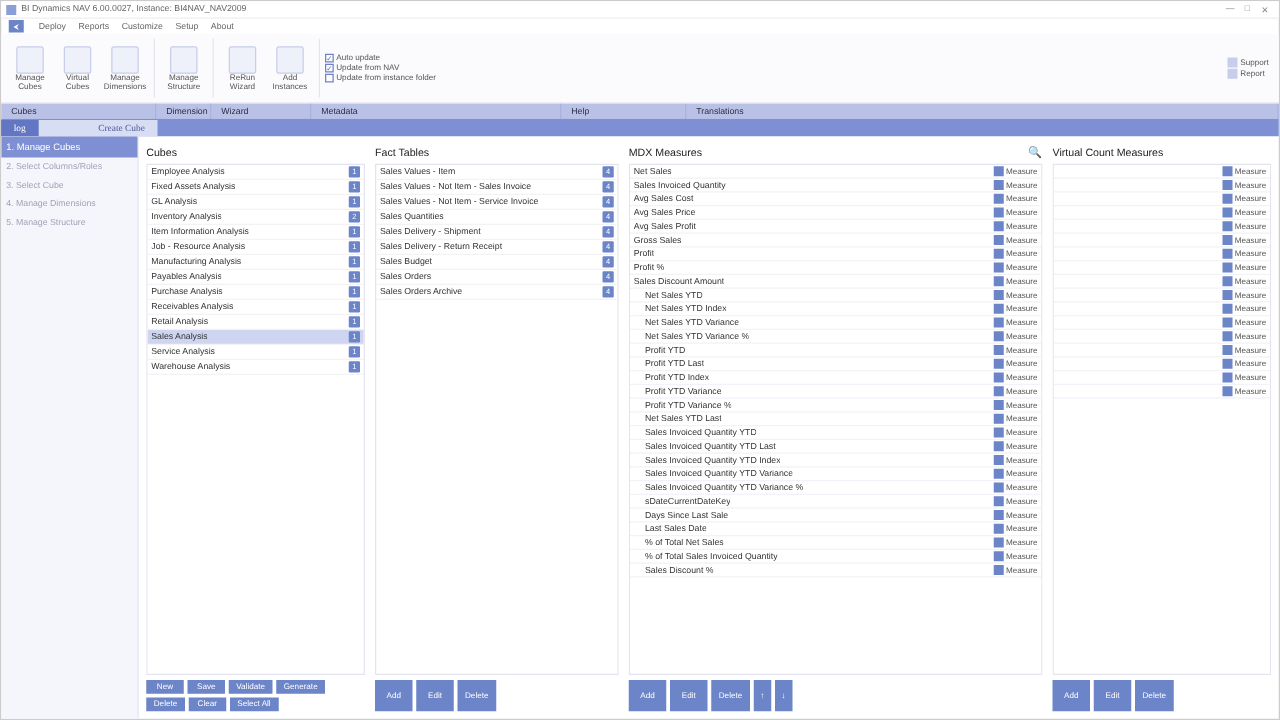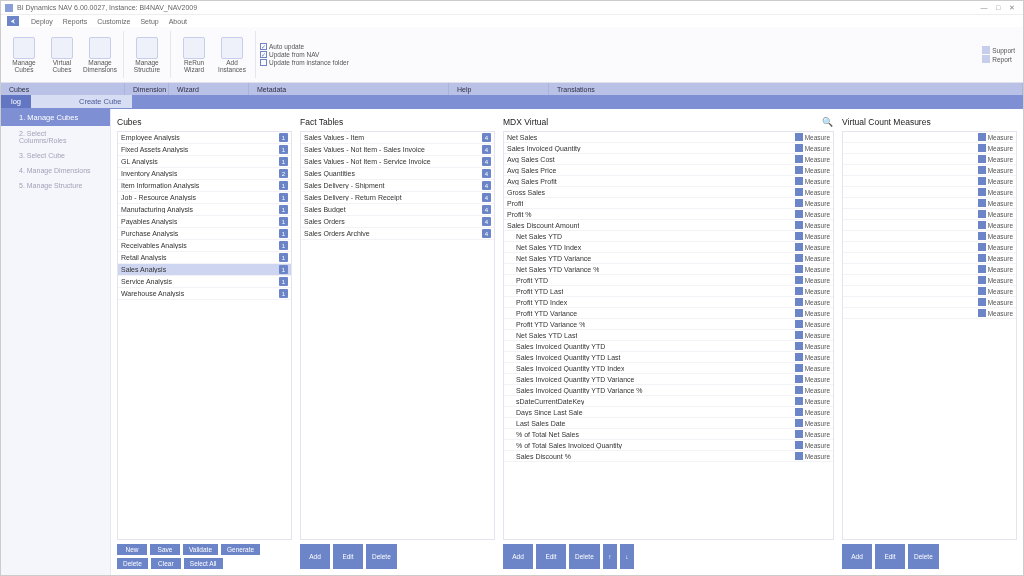--- a/index.html
+++ b/index.html
@@ -88,39 +88,40 @@
     display:flex;
     background:#b9c2e6;
     color:#2d2d44;
     font-size:7px;
   }
   .group-footer div { padding:1px 8px; border-right:1px solid #a8b3de; display:flex; align-items:center; }
   
   .crumbs {
     height: 14px;
     display:flex;
-    align-items:flex-start;
+    align-items:center;
     background:#7e90d3;
     color:#fff;
     font-size:7.5px;
+    font-family:Liberation Serif, serif;
   }
   .crumbs .crumb { padding:2px 10px; display:flex; align-items:center; }
   .crumbs .crumb.dark { background:#6276c3; }
   .crumbs .crumb.light { background:#d7ddf3; color:#4b5a98;padding-left:48px; }
   
   .mainrow { flex:1; display:flex; overflow:hidden; }
   .sidebar {
     width: 110px;
     background:#f5f6fb;
     border-right:1px solid #e6e7f0;
     display:flex; flex-direction:column;
     padding-top:0;
   }
   .sidebar .side-item {
-    padding:4px 18px;
+    padding:4px 4px;
     font-size:7px;
     color:#a2a2b9;
     cursor:pointer;
   }
   .sidebar .side-item.active {
     background:#7e90d3;
     color:#fff;
     font-size:7.5px;
   }
   .workarea { flex:1; display:flex; flex-direction:column; overflow:hidden; padding:6px; gap:4px; }
@@ -407,21 +408,21 @@
               </div>
               <div class="row">
                 <span class="txt">Sales Orders Archive</span>
                 <span class="badge">4</span>
               </div>
             </div>
         </div>
 
         <div class="panel mdx">
           <div class="panel-header">
-            <span>MDX Virtual</span>
+            <span>MDX Measures</span>
             <span class="search">🔍</span>
           </div>
           <div class="panel-list" id="list-mdx">
               <div class="row">
                 <span class="txt">Net Sales</span>
                 <span class="meas-tag">
                   <span class="sq"></span>
                   <span>Measure</span>
                 </span>
               </div>

